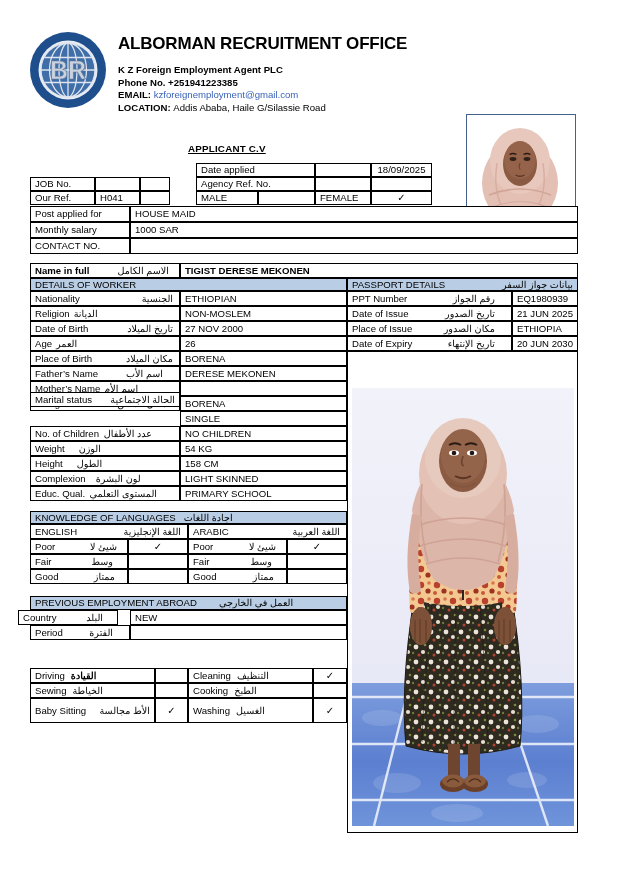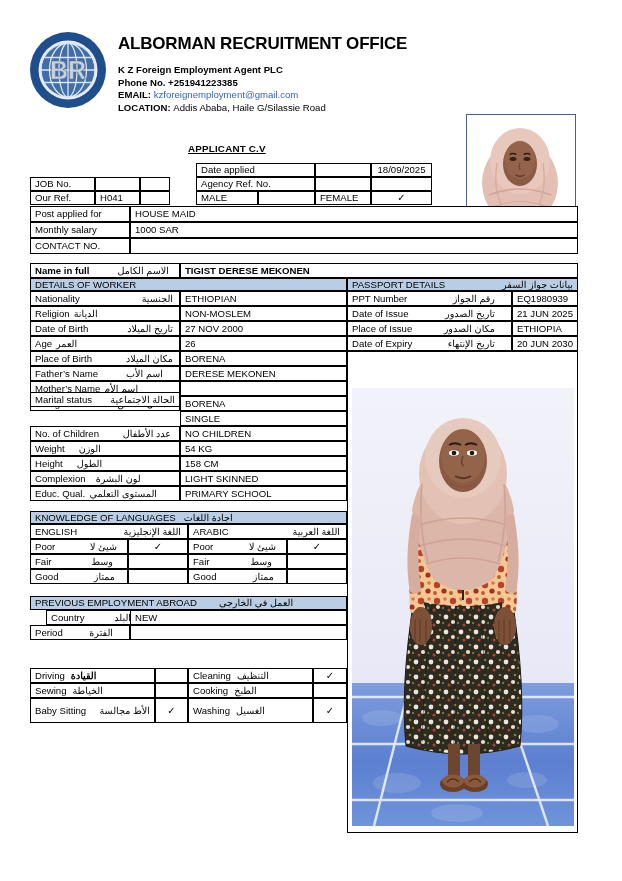--- a/index.html
+++ b/index.html
@@ -279,21 +279,21 @@
   <div class="cell" style="left:180px; top:396px; width:167px; height:15px;">BORENA</div>
 
   <div class="cell" style="left:30px; top:392px; width:150px; height:15px;">
     <span>Marital status</span>
     <span class="ar" style="margin-left:auto; margin-right:4px;">الحالة الاجتماعية</span>
   </div>
   <div class="cell" style="left:180px; top:411px; width:167px; height:15px;">SINGLE</div>
 
   <div class="cell" style="left:30px; top:426px; width:150px; height:15px;">
     <span>No. of Children</span>
-    <span class="ar" style="margin-left:auto; margin-right:8px;">عدد الأطفال</span>
+    <span class="ar" style="margin-left:auto; margin-right:27px;">عدد الأطفال</span>
   </div>
   <div class="cell" style="left:180px; top:426px; width:167px; height:15px;">NO CHILDREN</div>
 
   <div class="cell" style="left:30px; top:441px; width:150px; height:15px;">
     <span>Weight</span>
     <span class="ar" style="margin-left:14px;">الوزن</span>
   </div>
   <div class="cell" style="left:180px; top:441px; width:167px; height:15px;">54 KG</div>
 
   <div class="cell" style="left:30px; top:456px; width:150px; height:15px;">
@@ -519,21 +519,21 @@
     <span>Good</span>
     <span class="ar" style="margin-left:auto; margin-right:12px;">ممتاز</span>
   </div>
   <div class="cell ctr chk" style="left:287px; top:569px; width:60px; height:15px;"></div>
 
   <div class="cell hdr" style="left:30px; top:596px; width:317px; height:14px;">
     <span>PREVIOUS EMPLOYMENT ABROAD</span>
     <span class="ar" style="margin-left:22px;">العمل في الخارجي</span>
   </div>
 
-  <div class="cell" style="left:46px; top:610px; width:100px; height:15px;">
+  <div class="cell" style="left:18px; top:610px; width:100px; height:15px;">
     <span>Country</span>
     <span class="ar" style="margin-left:auto; margin-right:14px;">البلد</span>
   </div>
   <div class="cell" style="left:130px; top:610px; width:217px; height:15px;">NEW</div>
 
   <div class="cell" style="left:30px; top:625px; width:100px; height:15px;">
     <span>Period</span>
     <span class="ar" style="margin-left:auto; margin-right:16px;">الفترة</span>
   </div>
   <div class="cell" style="left:130px; top:625px; width:217px; height:15px;"></div>

